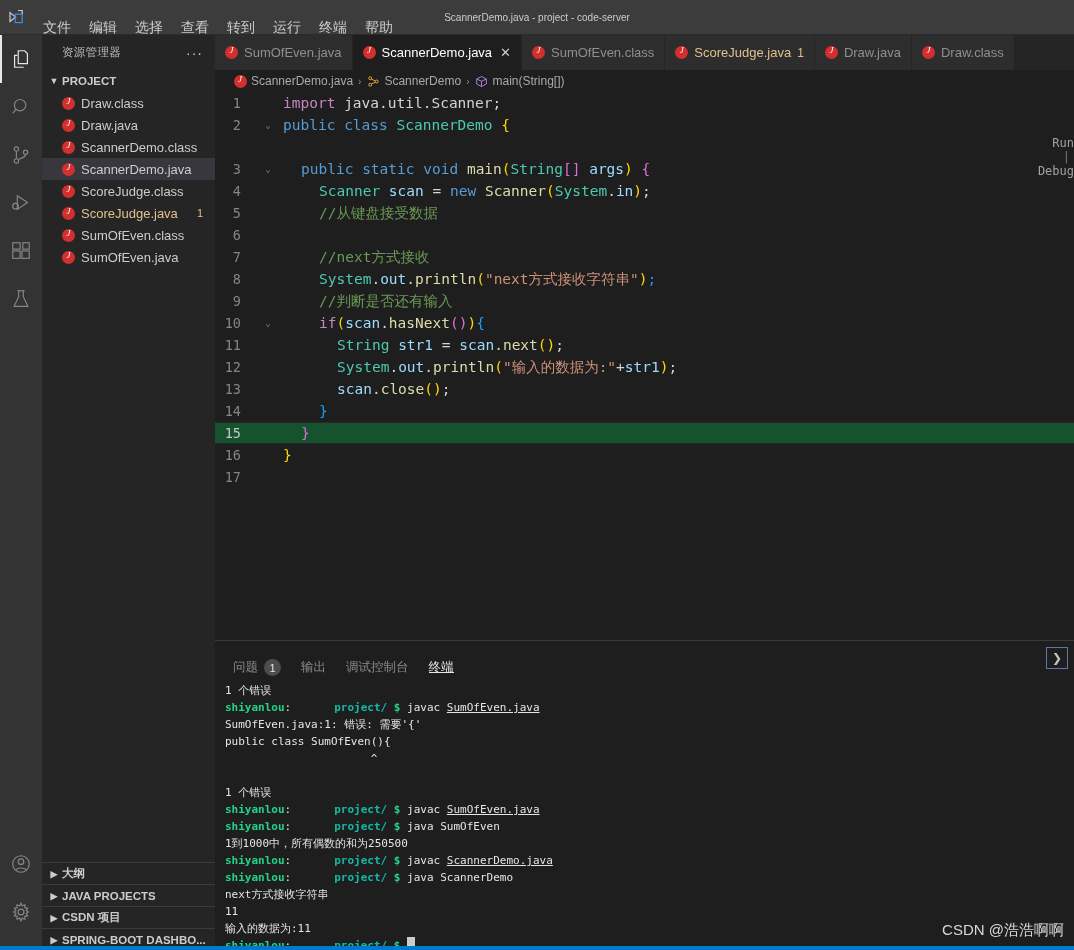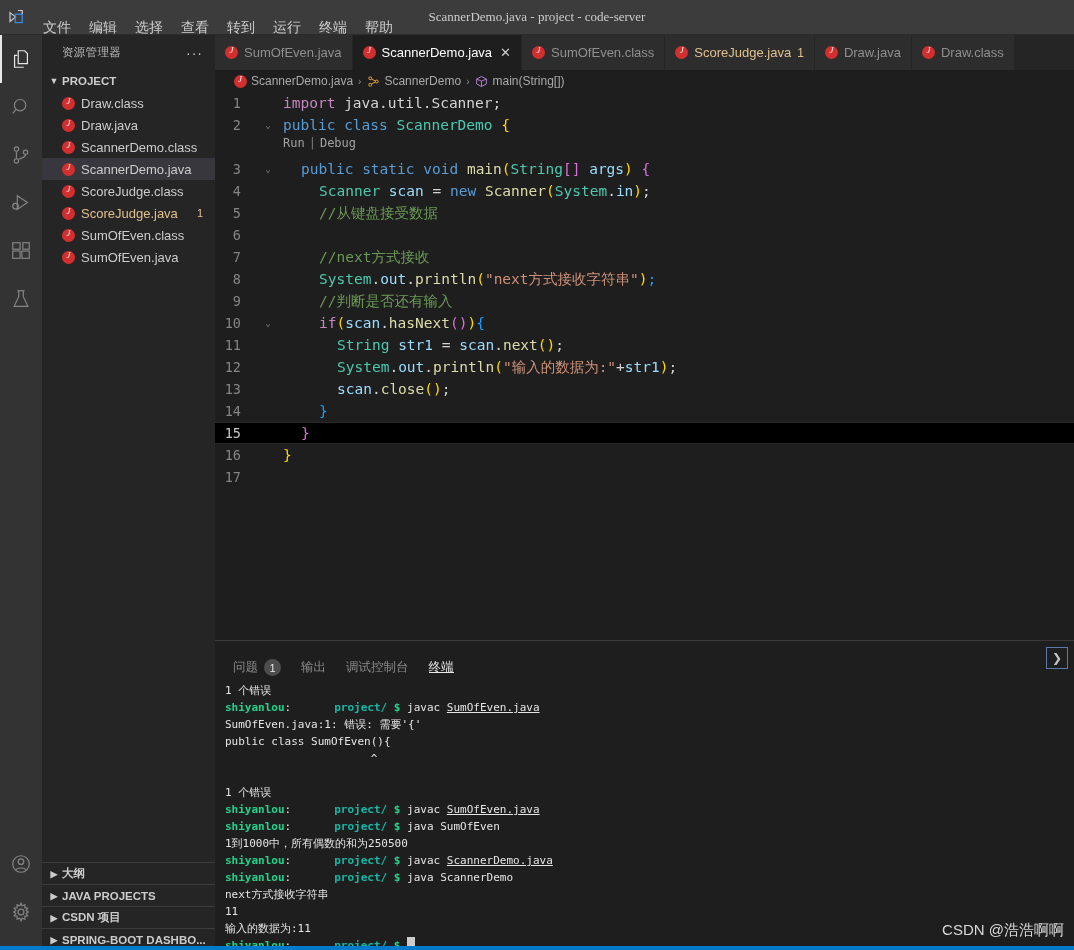--- a/index.html
+++ b/index.html
@@ -26,23 +26,22 @@
   .menu-list { display: flex; align-items: flex-end; height: 45px; }
   .menu-item {
     color: #cccccc; font-size: 14px;
     padding: 2px 9px;
     line-height: 22px;
     cursor: default;
   }
   #window-title {
     position: absolute; left: 0; right: 0;
     text-align: center;
-    color: #cccccc; font-size: 13px;
+    color: #cccccc; font-size: 10px;
     pointer-events: none;
-    font-family: Liberation Serif, serif;
   }
 
   
   #body-row { display: flex; height: 915px; width: 1074px; }
 
   
   #activitybar {
     width: 42px; background: #333333;
     display: flex; flex-direction: column;
     align-items: center;
@@ -157,40 +156,40 @@
   #codearea {
     flex: 1; position: relative; overflow: hidden;
     background: #1e1e1e;
     font-family: "DejaVu Sans Mono", monospace;
     font-size: 14.5px;
   }
   .crow {
     height: 22px; display: flex; align-items: center;
     white-space: pre; position: relative;
   }
-  .crow.cur { background: #000000; border-top: 1px solid #282828; border-bottom: 1px solid #282828;}
+  .crow.cur { background: #14532d; border-top: 1px solid #282828; border-bottom: 1px solid #282828;}
   .gutter {
     width: 46px; flex: 0 0 46px; text-align: right;
     color: #858585; padding-right: 20px;
     font-size: 13.5px;
   }
   .cur .gutter { color: #c6c6c6; }
   .fold {
     width: 14px; flex: 0 0 14px; color: #8a8a8a; font-size: 9px;
     text-align: center;
   }
   .codetext { padding-left: 8px; }
   .ind { display:inline-block; position: relative; }
   .guide {
     position: absolute; top: 0; bottom: 0; width: 1px;
     background: #404040;
   }
   .codelens {
-    height: 22px; display: flex; align-items: flex-start;
-    padding-left: 68px; font-size: 12px; color: #999999;
+    height: 22px; display: flex; align-items: flex-end;
+    padding-left: 68px; font-size: 12px; color: #999999; flex-direction: column;
   }
   .cl-link { color: #a2a2a2; cursor: pointer; }
   .cl-sep { margin: 0 4px; color: #7a7a7a; }
 
   
   .kw   { color: #569cd6; }
   .kw2  { color: #c586c0; }
   .cls  { color: #4ec9b0; }
   .str  { color: #ce9178; }
   .cmt  { color: #6a9955; }

